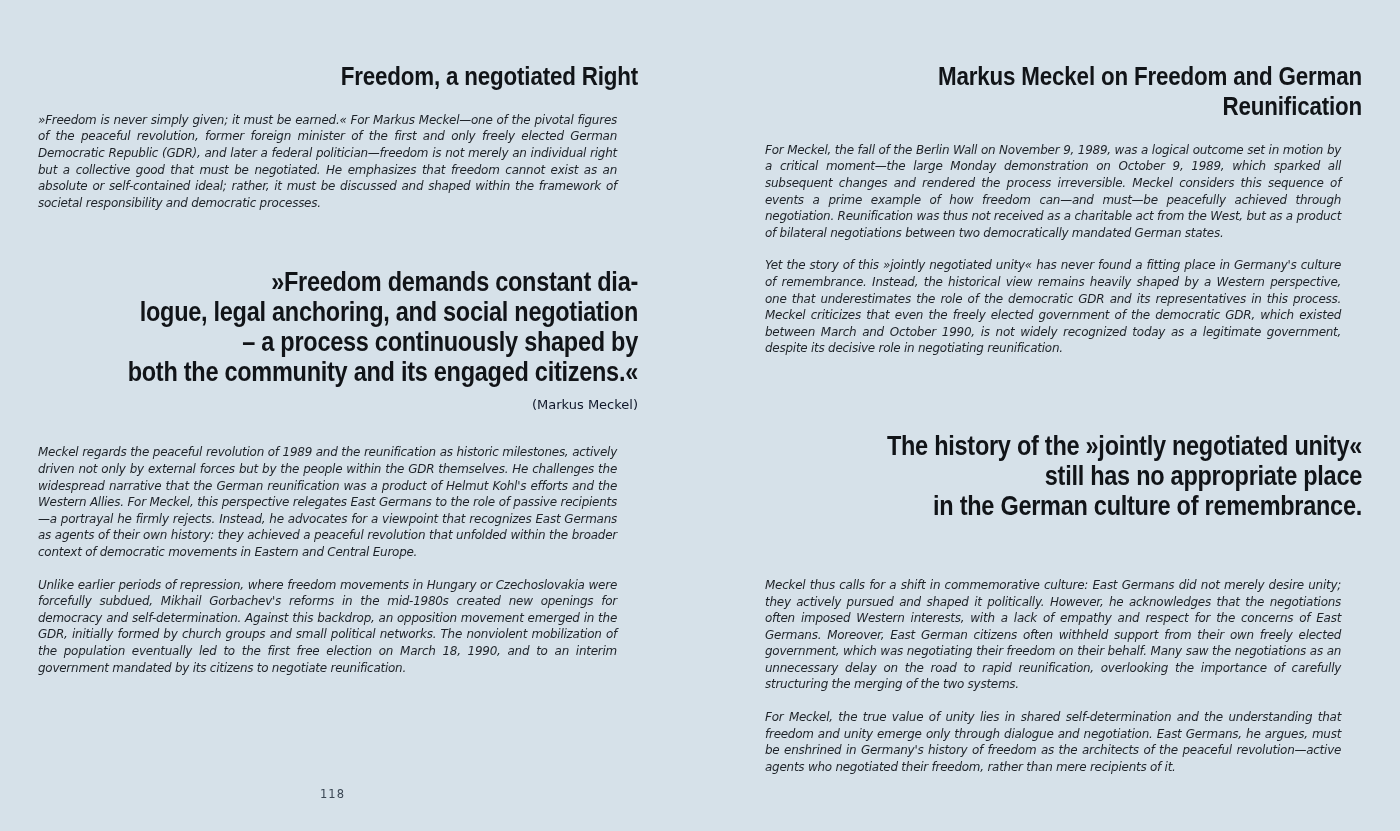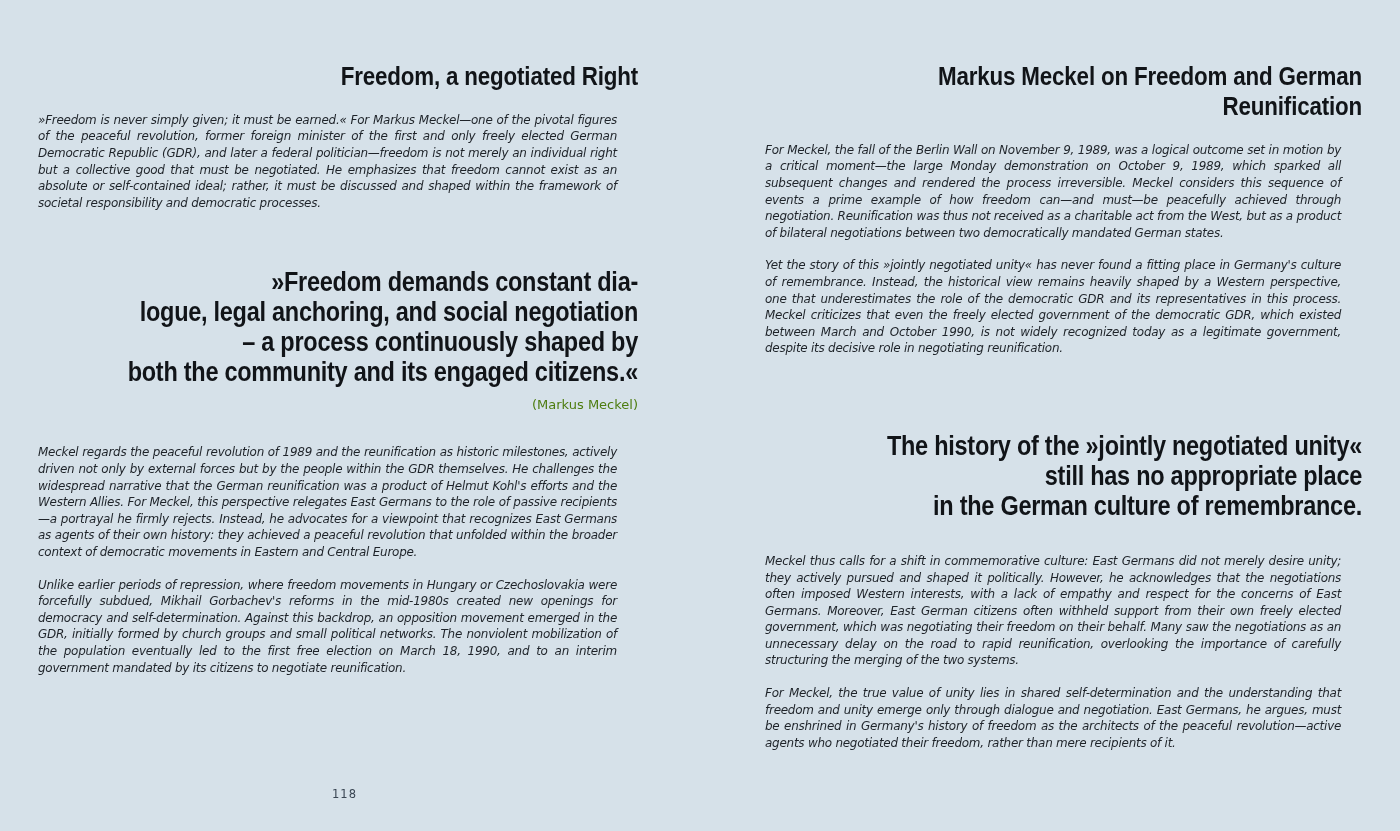--- a/index.html
+++ b/index.html
@@ -72,38 +72,38 @@
     transform-origin: right center;
     white-space: pre-line;
   }
   .pullquote-left  { margin: 56px 0 0 0; }
   .pullquote-right { margin: 74px 0 0 0; }
 
   .attribution {
     font-family: "DejaVu Sans", sans-serif;
     font-style: normal;
     font-size: 13px;
-    color: #4d7c0f;
+    color: #0f172a;
     text-align: right;
     margin-top: 10px;
     letter-spacing: 0px;
   }
 
   .block-after-quote-left  { margin-top: 32px; }
-  .block-after-quote-right { margin-top: 32px; }
+  .block-after-quote-right { margin-top: 56px; }
 
   .folio {
     position: absolute;
     bottom: 30px;
     font-family: "DejaVu Sans", sans-serif;
     font-size: 11.5px;
     color: #3a4653;
     letter-spacing: 1px;
   }
-  .folio-left  { left: 332px; }
+  .folio-left  { left: 320px; }
 </style>
 </head>
 <body>
 
 <div class="spread">
 
   <div class="page page-left">
 
     <h1 class="page-heading">Freedom, a negotiated Right</h1>
 

